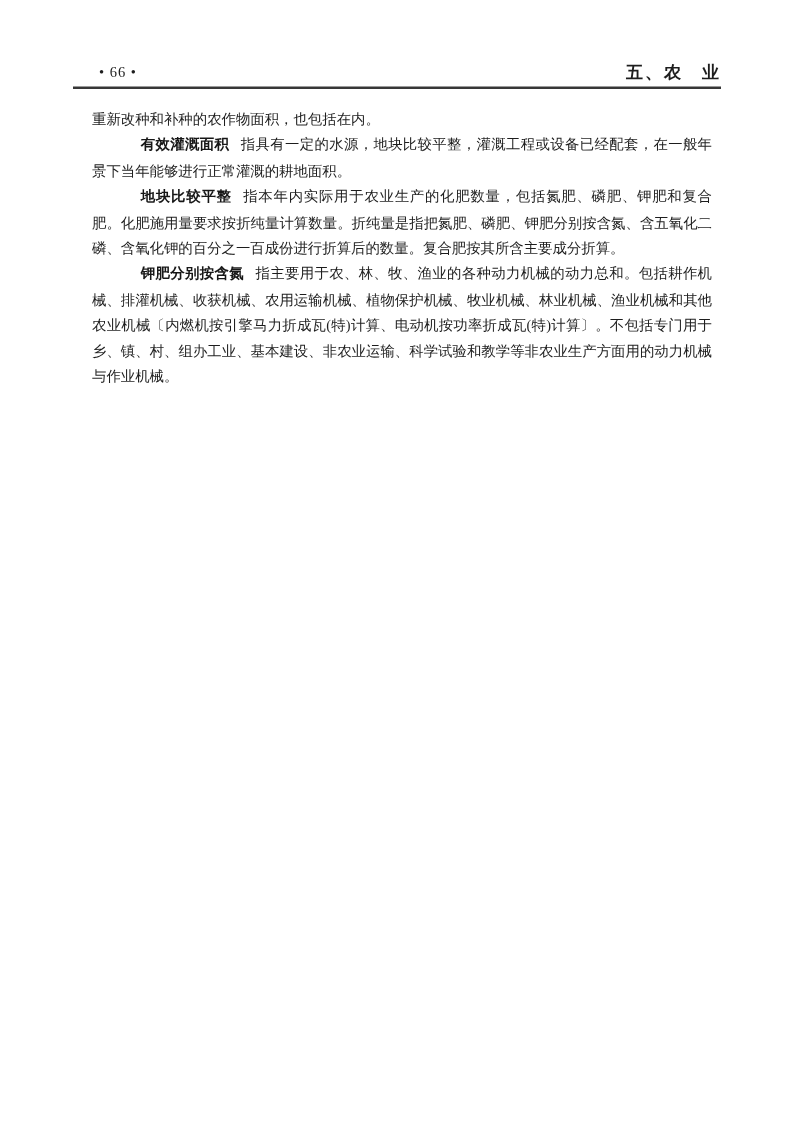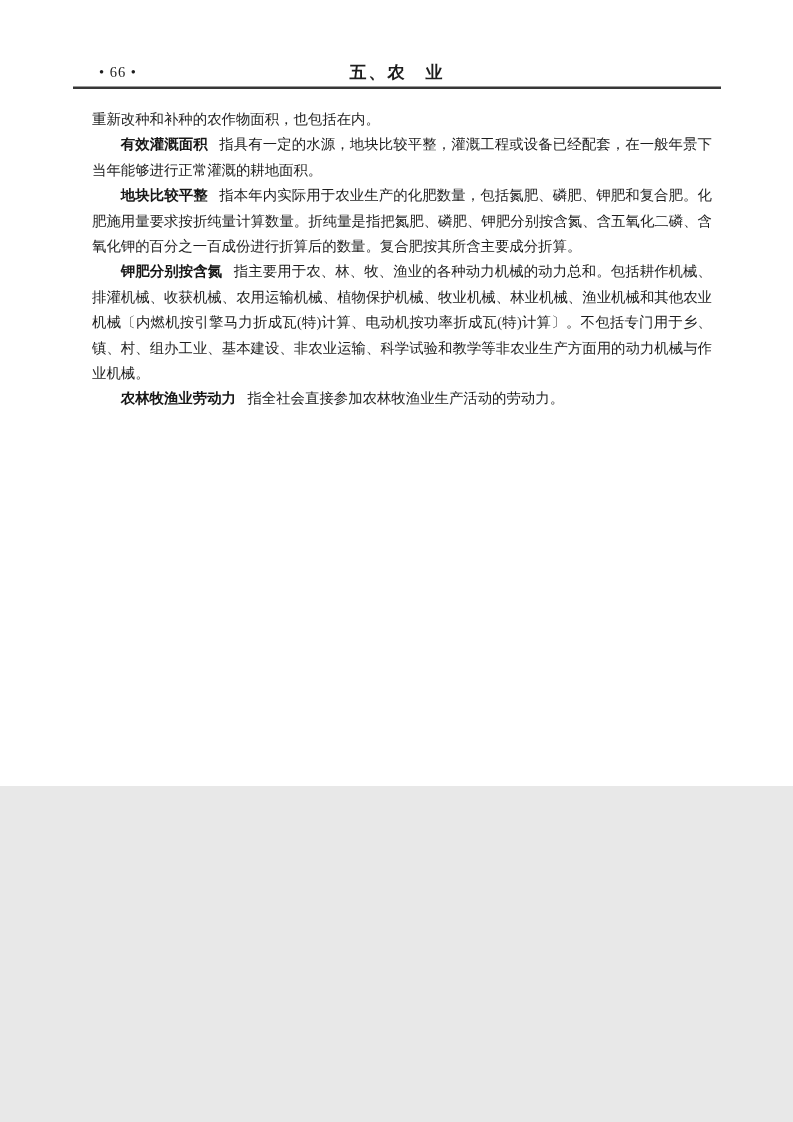--- a/index.html
+++ b/index.html
@@ -1,19 +1,19 @@
 <!DOCTYPE html>
 <html lang="zh"><head>
 <meta charset="utf-8">
 <style>
   html, body { margin: 0; padding: 0; background: #e8e8e8; }
   .page {
     position: relative;
     width: 793px;
-    height: 786px;
+    height: 1122px;
     margin: 0 auto;
     background: #ffffff;
     font-family: "Liberation Serif", "DejaVu Serif", serif;
     color: #1d1d1d;
     overflow: hidden;
   }
   .page-header {
     position: absolute;
     left: 73px;
     top: 61px;
@@ -26,21 +26,21 @@
     top: 3px;
     font-size: 14.5px;
     letter-spacing: 1px;
     white-space: nowrap;
   }
   .chapter-title {
     position: absolute;
     left: 0;
     right: 0;
     top: 0;
-    text-align: center;
+    text-align: right;
     font-size: 17px;
     font-weight: 700;
     letter-spacing: 2px;
     white-space: nowrap;
   }
   .header-rule {
     position: absolute;
     left: 73px;
     top: 86px;
     width: 648px;
@@ -55,23 +55,24 @@
     width: 620px;
     font-size: 14.4px;
     line-height: 25.4px;
     text-align: justify;
     text-justify: inter-ideograph;
   }
   .document-body p { margin: 0; padding: 0; }
   .entry-paragraph { text-indent: 2em; }
   .term {
     font-weight: 700;
-    font-family: Liberation Serif, serif;
+    font-family: Liberation Mono, monospace;
     margin-right: 0.8em;
     color: #161616;
+    margin-left: 20px;
   }
 </style>
 </head>
 <body>
 
 <div class="page">
 
   <div class="page-header">
     <span class="page-number">• 66 •</span>
     <span class="chapter-title">五、农　业</span>
@@ -82,17 +83,16 @@
   <div class="document-body">
 
     <p class="continuation-paragraph"><span>重新改种和补种的农作物面积，也包括在内。</span></p>
 
     <p class="entry-paragraph"><span class="term">有效灌溉面积</span><span>指具有一定的水源，地块比较平整，灌溉工程或设备已经配套，在一般年景下当年能够进行正常灌溉的耕地面积。</span></p>
 
     <p class="entry-paragraph"><span class="term">地块比较平整</span><span>指本年内实际用于农业生产的化肥数量，包括氮肥、磷肥、钾肥和复合肥。化肥施用量要求按折纯量计算数量。折纯量是指把氮肥、磷肥、钾肥分别按含氮、含五氧化二磷、含氧化钾的百分之一百成份进行折算后的数量。复合肥按其所含主要成分折算。</span></p>
 
     <p class="entry-paragraph"><span class="term">钾肥分别按含氮</span><span>指主要用于农、林、牧、渔业的各种动力机械的动力总和。包括耕作机械、排灌机械、收获机械、农用运输机械、植物保护机械、牧业机械、林业机械、渔业机械和其他农业机械〔内燃机按引擎马力折成瓦(特)计算、电动机按功率折成瓦(特)计算〕。不包括专门用于乡、镇、村、组办工业、基本建设、非农业运输、科学试验和教学等非农业生产方面用的动力机械与作业机械。</span></p>
 
-    <p class="entry-paragraph"><span class="term">农林牧渔业劳动力</span><span>指全社会直接参加农林牧渔业生产活动的劳动力。</span></p>
 
   </div>
 
 </div>
 
 </body></html>

